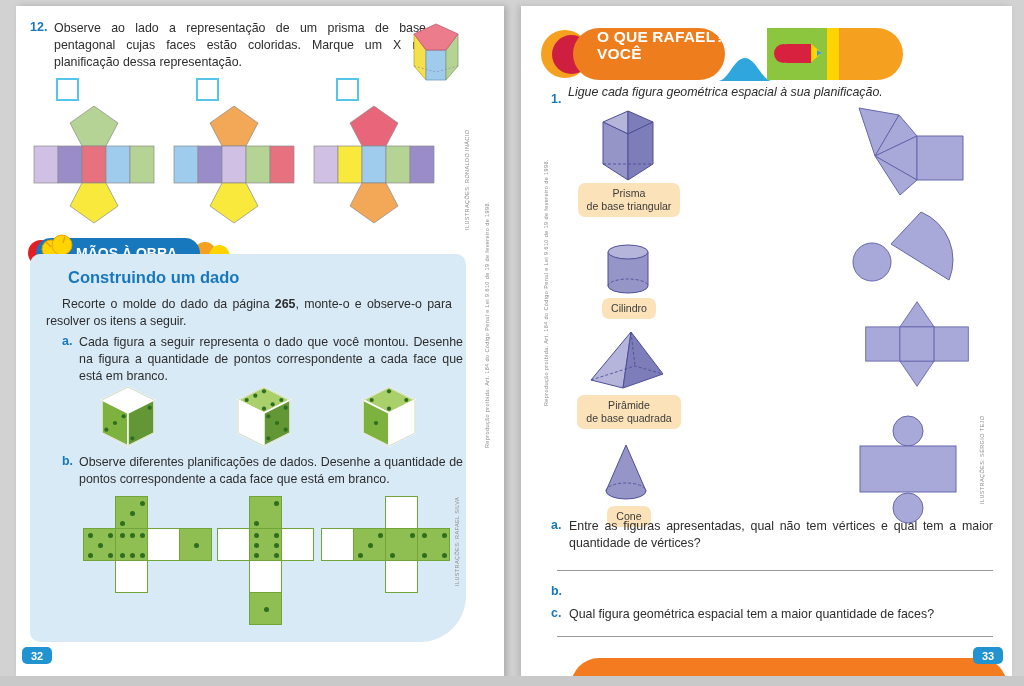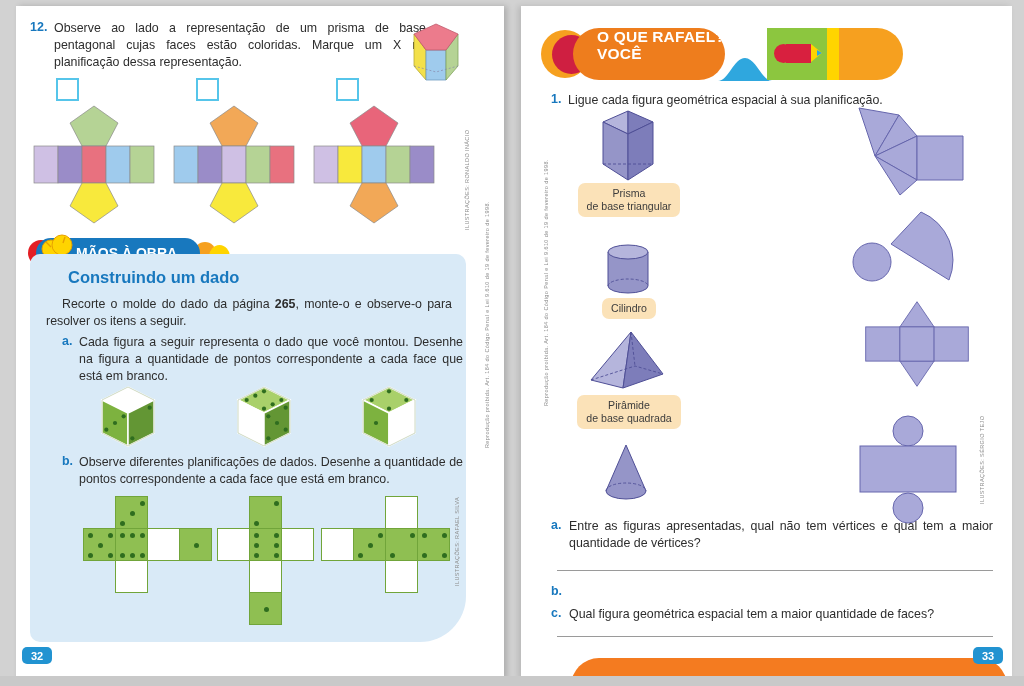--- a/index.html
+++ b/index.html
@@ -241,21 +241,21 @@
     <div class="abs" style="left:246px;top:22px;width:60px;height:52px;background:var(--greensq);">
       <div class="abs circ" style="left:7px;top:16px;width:19px;height:19px;background:var(--red);"></div>
       <div class="abs" style="left:19px;top:16px;width:25px;height:19px;background:var(--red);"></div>
       <div class="abs" style="left:44px;top:16px;width:0;height:0;border-top:9.5px solid transparent;border-bottom:9.5px solid transparent;border-left:11px solid var(--yellow);"></div>
       <div class="abs" style="left:50px;top:22px;width:0;height:0;border-top:3.5px solid transparent;border-bottom:3.5px solid transparent;border-left:5px solid var(--waveblue);"></div>
     </div>
     <div class="abs" style="left:306px;top:22px;width:12px;height:52px;background:var(--yellow);"></div>
     <div class="abs" style="left:318px;top:22px;width:64px;height:52px;background:var(--orangelight);border-radius:0 44px 44px 0;"></div>
 
     <div class="abs ex-num" style="left:30px;top:86px;">1.</div>
-    <div class="abs body-text" style="left:47px;top:86px;width:420px;text-align:left;">Ligue cada figura geométrica espacial à sua planificação.</div>
+    <div class="abs body-text" style="left:47px;top:78px;width:420px;text-align:left;font-style:italic;">Ligue cada figura geométrica espacial à sua planificação.</div>
 
     <svg class="abs" style="left:78px;top:102px;" width="58" height="74" viewBox="0 0 58 74">
       <polygon points="4,14 29,3 29,26" fill="var(--pl)" stroke="var(--ps)" stroke-width="1"></polygon>
       <polygon points="29,3 54,14 29,26" fill="var(--pd)" stroke="var(--ps)" stroke-width="1"></polygon>
       <polygon points="4,14 29,26 29,72 4,56" fill="var(--pf)" stroke="var(--ps)" stroke-width="1"></polygon>
       <polygon points="29,26 54,14 54,56 29,72" fill="var(--pd)" stroke="var(--ps)" stroke-width="1"></polygon>
       <line x1="4" y1="56" x2="54" y2="56" stroke="var(--ps)" stroke-width="0.9" stroke-dasharray="3,2"></line>
     </svg>
     <div class="abs label-wrap" style="left:28px;top:177px;width:160px;">
       <div class="peach">
@@ -286,20 +286,26 @@
       <div class="peach">
         <div>Pirâmide</div>
         <div>de base quadrada</div>
       </div>
     </div>
 
     <svg class="abs" style="left:82px;top:436px;" width="46" height="60" viewBox="0 0 46 60">
       <path d="M3,49 L23,3 L43,49 A20,8 0 0 1 3,49 Z" fill="var(--pf)" stroke="var(--ps)" stroke-width="1"></path>
       <path d="M3,49 A20,8 0 0 1 43,49" fill="none" stroke="var(--ps)" stroke-width="0.9" stroke-dasharray="3,2"></path>
     </svg>
+    <div class="abs label-wrap" style="left:28px;top:500px;width:160px;">
+      <div class="peach">
+        <div>Cone</div>
+        <div></div>
+      </div>
+    </div>
 
     <svg class="abs" style="left:332px;top:94px;" width="126" height="100" viewBox="0 0 126 100">
       <g fill="var(--np)" stroke="var(--nps)" stroke-width="1" stroke-linejoin="round">
         <polygon points="22,56 6,8 46,15"></polygon>
         <polygon points="22,56 46,15 64,36"></polygon>
         <polygon points="22,56 64,36 64,80"></polygon>
         <polygon points="22,56 64,80 47,95"></polygon>
         <rect x="64" y="36" width="46" height="44"></rect>
       </g>
     </svg>

